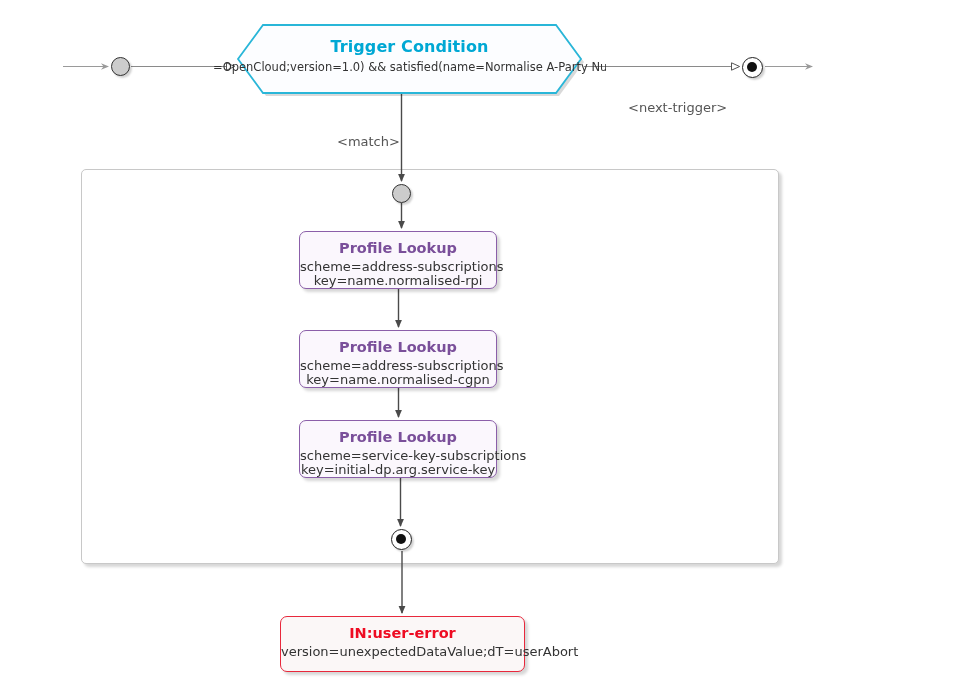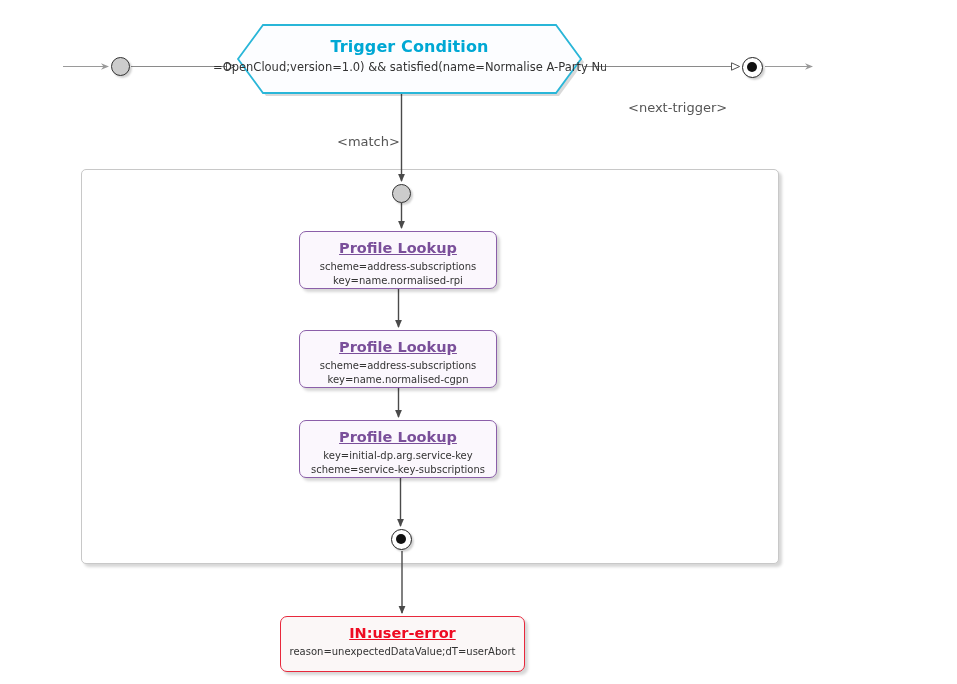--- a/index.html
+++ b/index.html
@@ -106,27 +106,26 @@
     height: 56px;
     left: 280px;
     top: 616px;
   }
 
   .node-title {
     font-size: 14.5px;
     font-weight: bold;
     margin-top: 7px;
     line-height: 18px;
-    text-decoration: underline;
   }
   .node-title.purple { color: #7a4f9a; }
   .node-title.red { color: #ee0b22; }
 
   .node-lines {
-    font-size: 10px;
+    font-size: 13px;
     color: #333333;
     line-height: 14px;
     margin-top: 3px;
   }
   .node-lines div { white-space: nowrap; }
 
   
   .circle {
     position: absolute;
     box-sizing: border-box;
@@ -245,29 +244,29 @@
     <div class="node-title purple">Profile Lookup</div>
     <div class="node-lines">
       <div>scheme=address-subscriptions</div>
       <div>key=name.normalised-cgpn</div>
     </div>
   </div>
 
   <div class="node-box profile n3">
     <div class="node-title purple">Profile Lookup</div>
     <div class="node-lines">
+      <div>scheme=service-key-subscriptions</div>
       <div>key=initial-dp.arg.service-key</div>
-      <div>scheme=service-key-subscriptions</div>
     </div>
   </div>
 
   <div class="node-box error">
     <div class="node-title red">IN:user-error</div>
     <div class="node-lines">
-      <div>reason=unexpectedDataValue;dT=userAbort</div>
+      <div>version=unexpectedDataValue;dT=userAbort</div>
     </div>
   </div>
 
   <div class="circle start-node" id="c-start"></div>
   <div class="circle start-node" id="c-inner-start"></div>
   <div class="circle end-node" id="c-inner-end"></div>
   <div class="circle end-node" id="c-end"></div>
 
   <div class="edge-label" id="lbl-match">&lt;match&gt;</div>
   <div class="edge-label" id="lbl-next">&lt;next-trigger&gt;</div>

